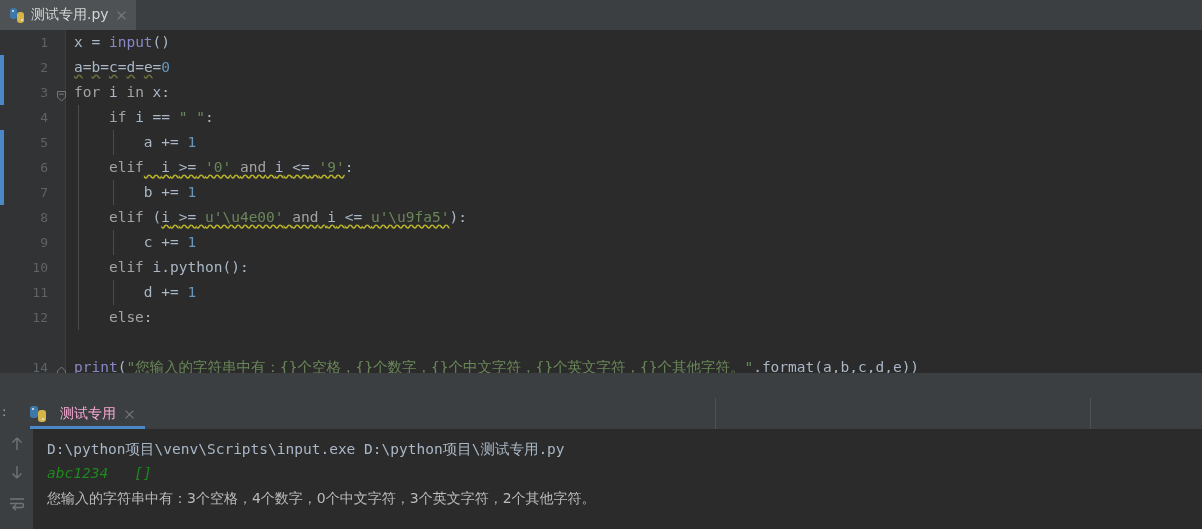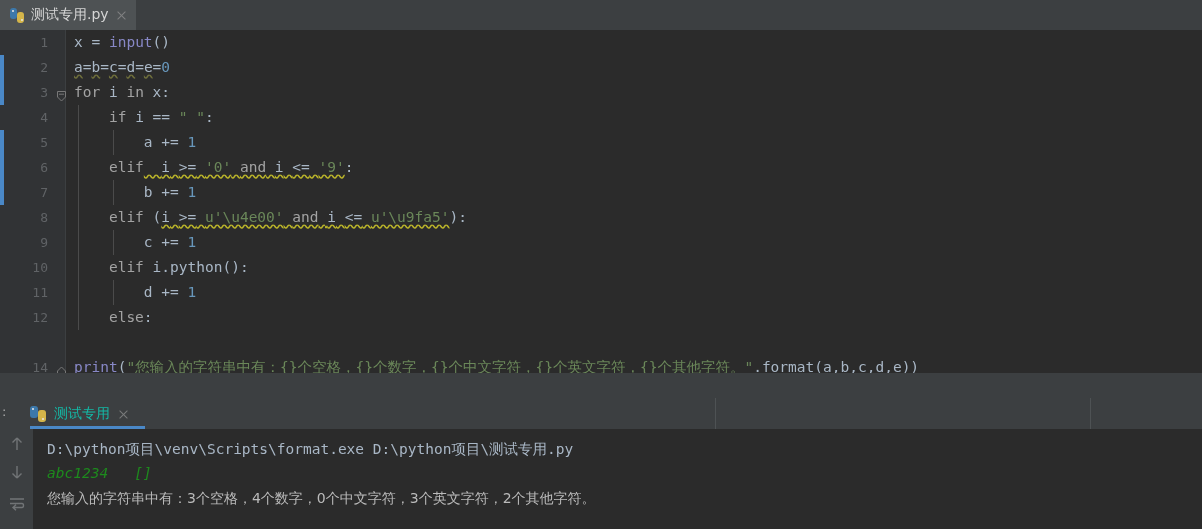--- a/index.html
+++ b/index.html
@@ -125,22 +125,22 @@
   }
   .run-label {
     position: absolute; left: 2px; top: 26px; font-size: 13px; color: #a9a9a9;
     font-family: "DejaVu Sans","Liberation Sans",sans-serif;
   }
   .rtab {
     position: absolute; left: 22px; top: 22px; height: 28px;
     display: flex; align-items: center; gap: 7px; padding: 0 10px 0 8px;
     box-sizing: border-box;
   }
-  .rtab .label { font-size: 14px; color: #14b8a6; white-space: nowrap;
-    font-family: "DejaVu Sans","Liberation Sans",sans-serif; }
+  .rtab .label { font-size: 14px; color: #f9a8d4; white-space: nowrap;
+    font-family: "DejaVu Sans","Liberation Sans",sans-serif; margin-left: 6px; }
   .rtab-underline {
     position: absolute; left: 30px; top: 48px; width: 115px; height: 3px; background: #4a88c7;
   }
   .hdr-sep { position: absolute; top: 20px; width: 1px; height: 31px; background: #4e5254; }
 
   .console {
     position: absolute; left: 33px; top: 51px; width: 1169px; height: 100px;
     background: #2b2b2b;
     font-family: "DejaVu Sans Mono","Liberation Mono",monospace;
     font-size: 14.5px;
@@ -320,20 +320,20 @@
         </svg>
       </div>
       <div class="rail-btn" style="top:66px;">
         <svg width="18" height="18" viewBox="0 0 18 18">
           <path d="M2 4 L16 4 M2 8.5 L14 8.5 C16 8.5 16 12.5 14 12.5 L5 12.5 M8 9.8 L5 12.5 L8 15.2" stroke="#9da0a2" stroke-width="1.4" fill="none"></path>
         </svg>
       </div>
     </div>
 
     <div class="console">
-      <div class="cline c-cmd">D:\python项目\venv\Scripts\format.exe D:\python项目\测试专用.py</div>
+      <div class="cline c-cmd">D:\python项目\venv\Scripts\input.exe D:\python项目\测试专用.py</div>
       <div class="cline c-in">abc1234   []</div>
       <div class="cline c-out">您输入的字符串中有：3个空格，4个数字，0个中文字符，3个英文字符，2个其他字符。</div>
     </div>
 
   </div>
 
 </div>
 
 </body></html>

